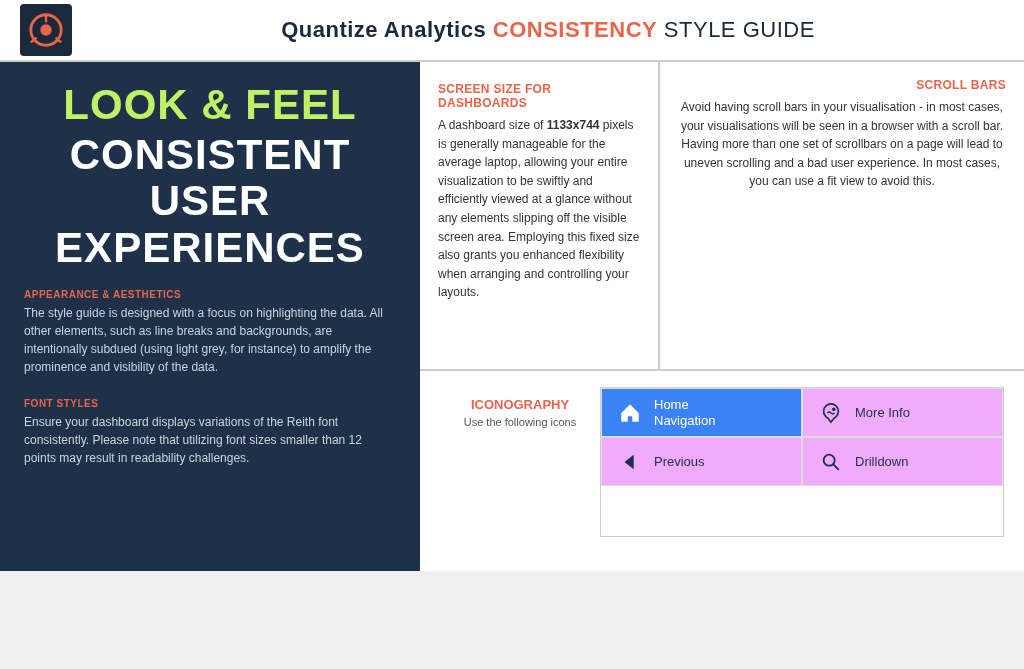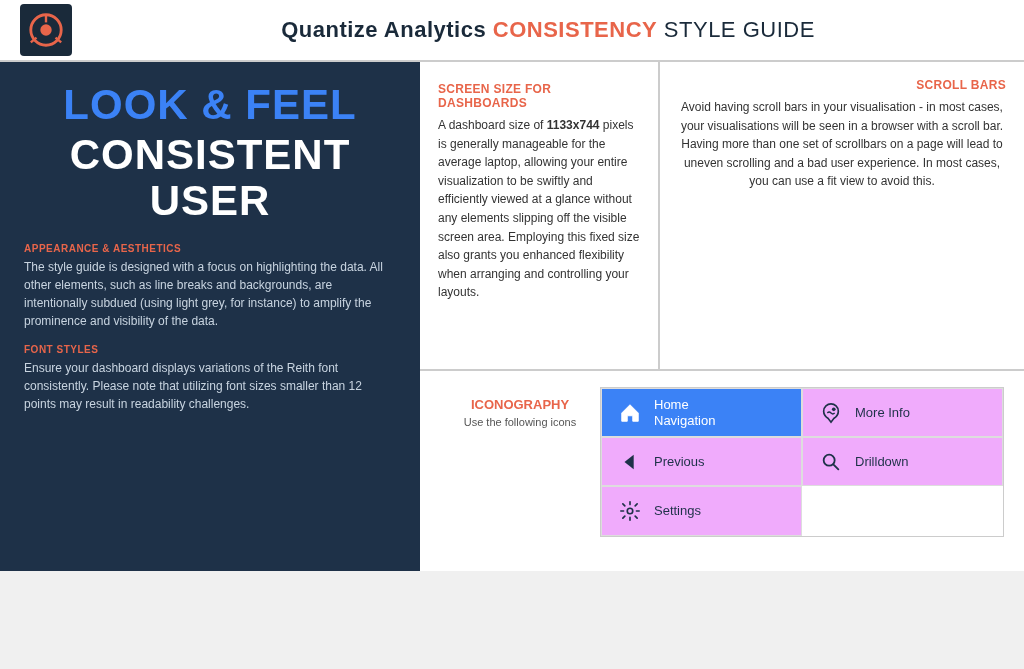--- a/index.html
+++ b/index.html
@@ -75,21 +75,21 @@
     .left-panel {
       width: 420px;
       background: #1e3148;
       padding: 20px 24px 20px 24px;
       display: flex;
       flex-direction: column;
       flex-shrink: 0;
     }
 
     .look-feel-title {
-      color: #3b82f6;
+      color: #bef264;
       font-size: 42px;
       font-weight: 700;
       line-height: 1.1;
       text-align: center;
       letter-spacing: 1px;
     }
 
     .consistent-title {
       color: #fff;
       font-size: 42px;
@@ -112,21 +112,21 @@
       margin-bottom: 4px;
     }
 
     .section-text {
       color: #c8d4e0;
       font-size: 12px;
       line-height: 1.5;
     }
 
     .font-section {
-      margin-top: 14px;
+      margin-top: 22px;
     }
 
     
     .right-panels {
       flex: 1;
       display: flex;
       flex-direction: column;
     }
 
     .top-panels {
@@ -287,20 +287,21 @@
     </div>
   </div>
 
   <div class="main-content">
 
     <div class="left-panel">
       <div class="look-feel-title">LOOK &amp; FEEL</div>
       <div class="consistent-title">
         <div>CONSISTENT</div>
         <div>USER</div>
+        <div>EXPERIENCES</div>
       </div>
       <div class="appearance-section">
         <div class="section-heading">APPEARANCE &amp; AESTHETICS</div>
         <div class="section-text">The style guide is designed with a focus on highlighting the data. All other elements, such as line breaks and backgrounds, are intentionally subdued (using light grey, for instance) to amplify the prominence and visibility of the data.</div>
       </div>
       <div class="font-section">
         <div class="section-heading">FONT STYLES</div>
         <div class="section-text">Ensure your dashboard displays variations of the Reith font consistently. Please note that utilizing font sizes smaller than 12 points may result in readability challenges.</div>
       </div>
     </div>
@@ -358,28 +359,19 @@
 
           <div class="icon-cell">
             <div class="icon-symbol">
               <svg class="icon-svg" viewBox="0 0 24 24" fill="none" xmlns="http://www.w3.org/2000/svg">
                 <circle cx="10" cy="10" r="6" stroke="#1e3148" stroke-width="2"></circle>
                 <line x1="14.5" y1="14.5" x2="20" y2="20" stroke="#1e3148" stroke-width="2" stroke-linecap="round"></line>
               </svg>
             </div>
             <div class="icon-label">Drilldown</div>
           </div>
-          <div class="icon-cell">
-            <div class="icon-symbol">
-              <svg class="icon-svg" viewBox="0 0 24 24" fill="none" xmlns="http://www.w3.org/2000/svg">
-                <circle cx="12" cy="12" r="3" stroke="#1e3148" stroke-width="1.8"></circle>
-                <path d="M12 2v3M12 19v3M2 12h3M19 12h3M4.22 4.22l2.12 2.12M17.66 17.66l2.12 2.12M4.22 19.78l2.12-2.12M17.66 6.34l2.12-2.12" stroke="#1e3148" stroke-width="1.8" stroke-linecap="round"></path>
-              </svg>
-            </div>
-            <div class="icon-label">Settings</div>
-          </div>
         </div>
 
       </div>
     </div>
 
   </div>
 </div>
 
 </body></html>

